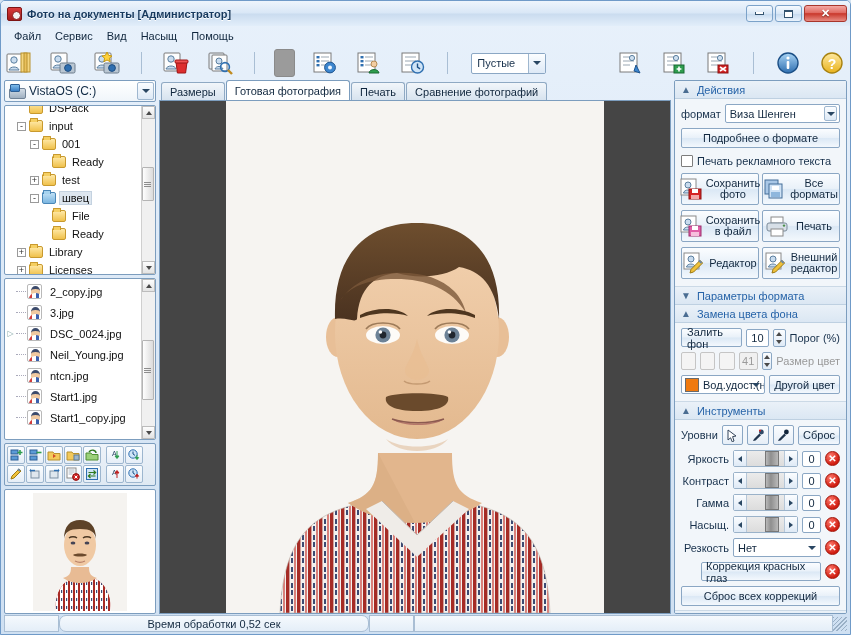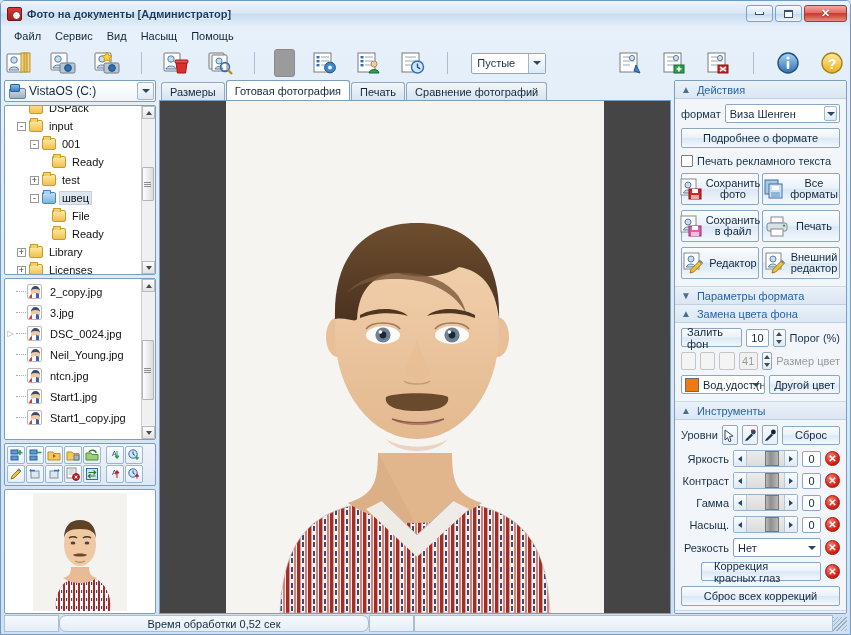--- a/index.html
+++ b/index.html
@@ -200,21 +200,21 @@
     border-bottom:1px solid #bed0e1;
     color:#2663a8; font-size:11px;
   }
   .chev { color:#4a6d92; font-size:10px; }
   .sect-body { padding:5px 6px 6px 6px; background:#f2f6fa; border-bottom:1px solid #cbd9e6;}
   .row { display:flex; align-items:center; gap:4px; margin-bottom:5px; }
   .lab { font-size:11px; color:#17304b; white-space:nowrap;}
   .btn {
     border:1px solid #8ba7c4; border-radius:2px; font-size:11px; color:#12283f;
     background:linear-gradient(180deg,#fbfdff 0%,#e9f1f9 48%,#dbe8f5 52%,#f3f8fd 100%);
-    display:flex; align-items:center; justify-content:center; padding:2px 12px;
+    display:flex; align-items:center; justify-content:center; padding:2px 4px;
   }
   .btn-wide { width:100%; height:20px; }
   .bigbtn { height:32px; display:flex; align-items:center; gap:4px; padding:8px 3px; flex:1 1 0; min-width:0;}
   .bigbtn .txt { font-size:11px; color:#12283f; line-height:11px; text-align:center; flex:1 1 auto;}
   .bi { width:22px;height:22px;flex:0 0 22px;position:relative;}
   .chk { width:12px;height:12px;border:1px solid #7d7d7d;background:#fff;border-radius:1px;flex:0 0 auto;}
   .num {
     width:28px;height:18px;border:1px solid #8ba7c4;background:#fff;border-radius:2px;
     display:flex;align-items:center;justify-content:center;font-size:11px;color:#12283f;
   }

